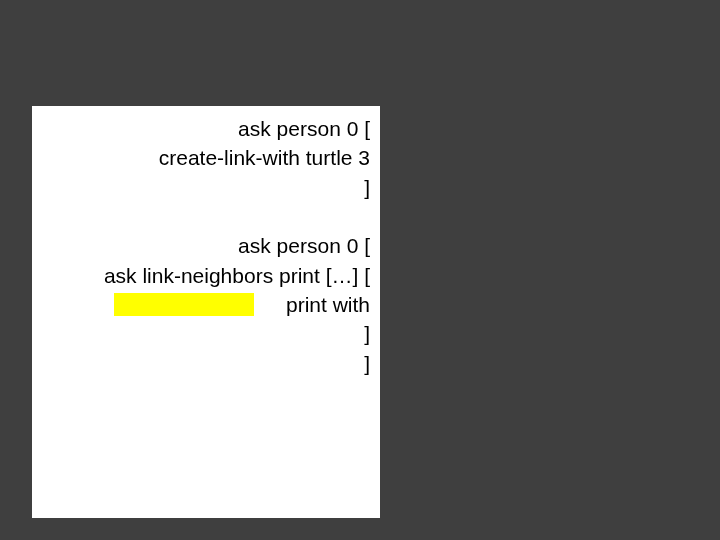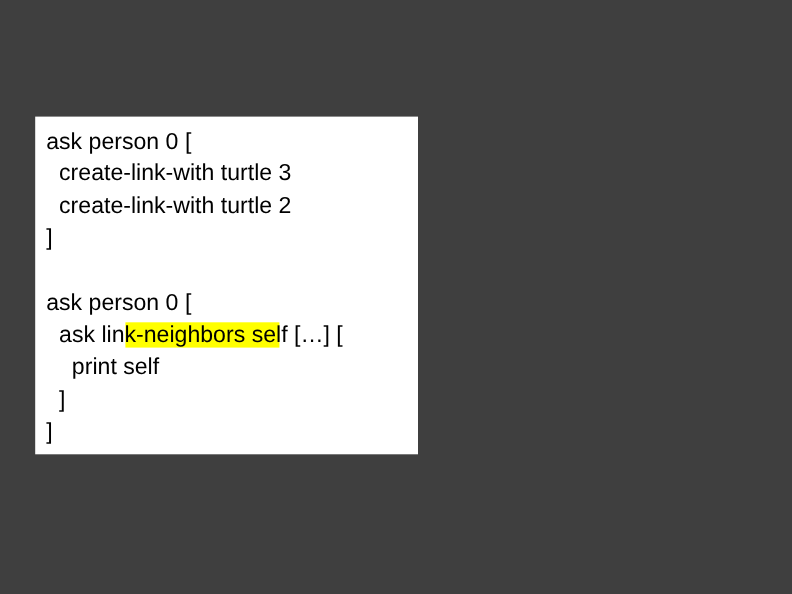--- a/index.html
+++ b/index.html
@@ -13,28 +13,29 @@
   .slide {
     position: relative;
     width: 720px;
     height: 540px;
   }
   .code-box {
     position: absolute;
     left: 32px;
     top: 106px;
     width: 348px;
-    height: 307px;
+    height: 412px;
     background: #ffffff;
     padding: 8px 10px 10px 10px;
     box-sizing: border-box;
     font-family: Arial, Helvetica, sans-serif;
     font-size: 21px;
     line-height: 1.4;
     color: #000000;
+    text-align: right;
   }
   .line {
     white-space: pre;
     position: relative;
   }
   .blank {
     height: 29px;
   }
   .highlight {
     position: absolute;
@@ -52,23 +53,22 @@
 </style>
 </head>
 <body>
 
 <div class="slide">
   <div class="code-box">
     <div class="highlight"></div>
     <div class="content">
       <div class="line">ask person 0 [</div>
       <div class="line">  create-link-with turtle 3</div>
-      <div class="line">  create-link-with turtle 2</div>
       <div class="line">]</div>
       <div class="line blank"></div>
       <div class="line">ask person 0 [</div>
-      <div class="line">  ask link-neighbors self […] [</div>
-      <div class="line">    print self</div>
+      <div class="line">  ask link-neighbors print […] [</div>
+      <div class="line">    print with</div>
       <div class="line">  ]</div>
       <div class="line">]</div>
     </div>
   </div>
 </div>
 
 </body></html>

